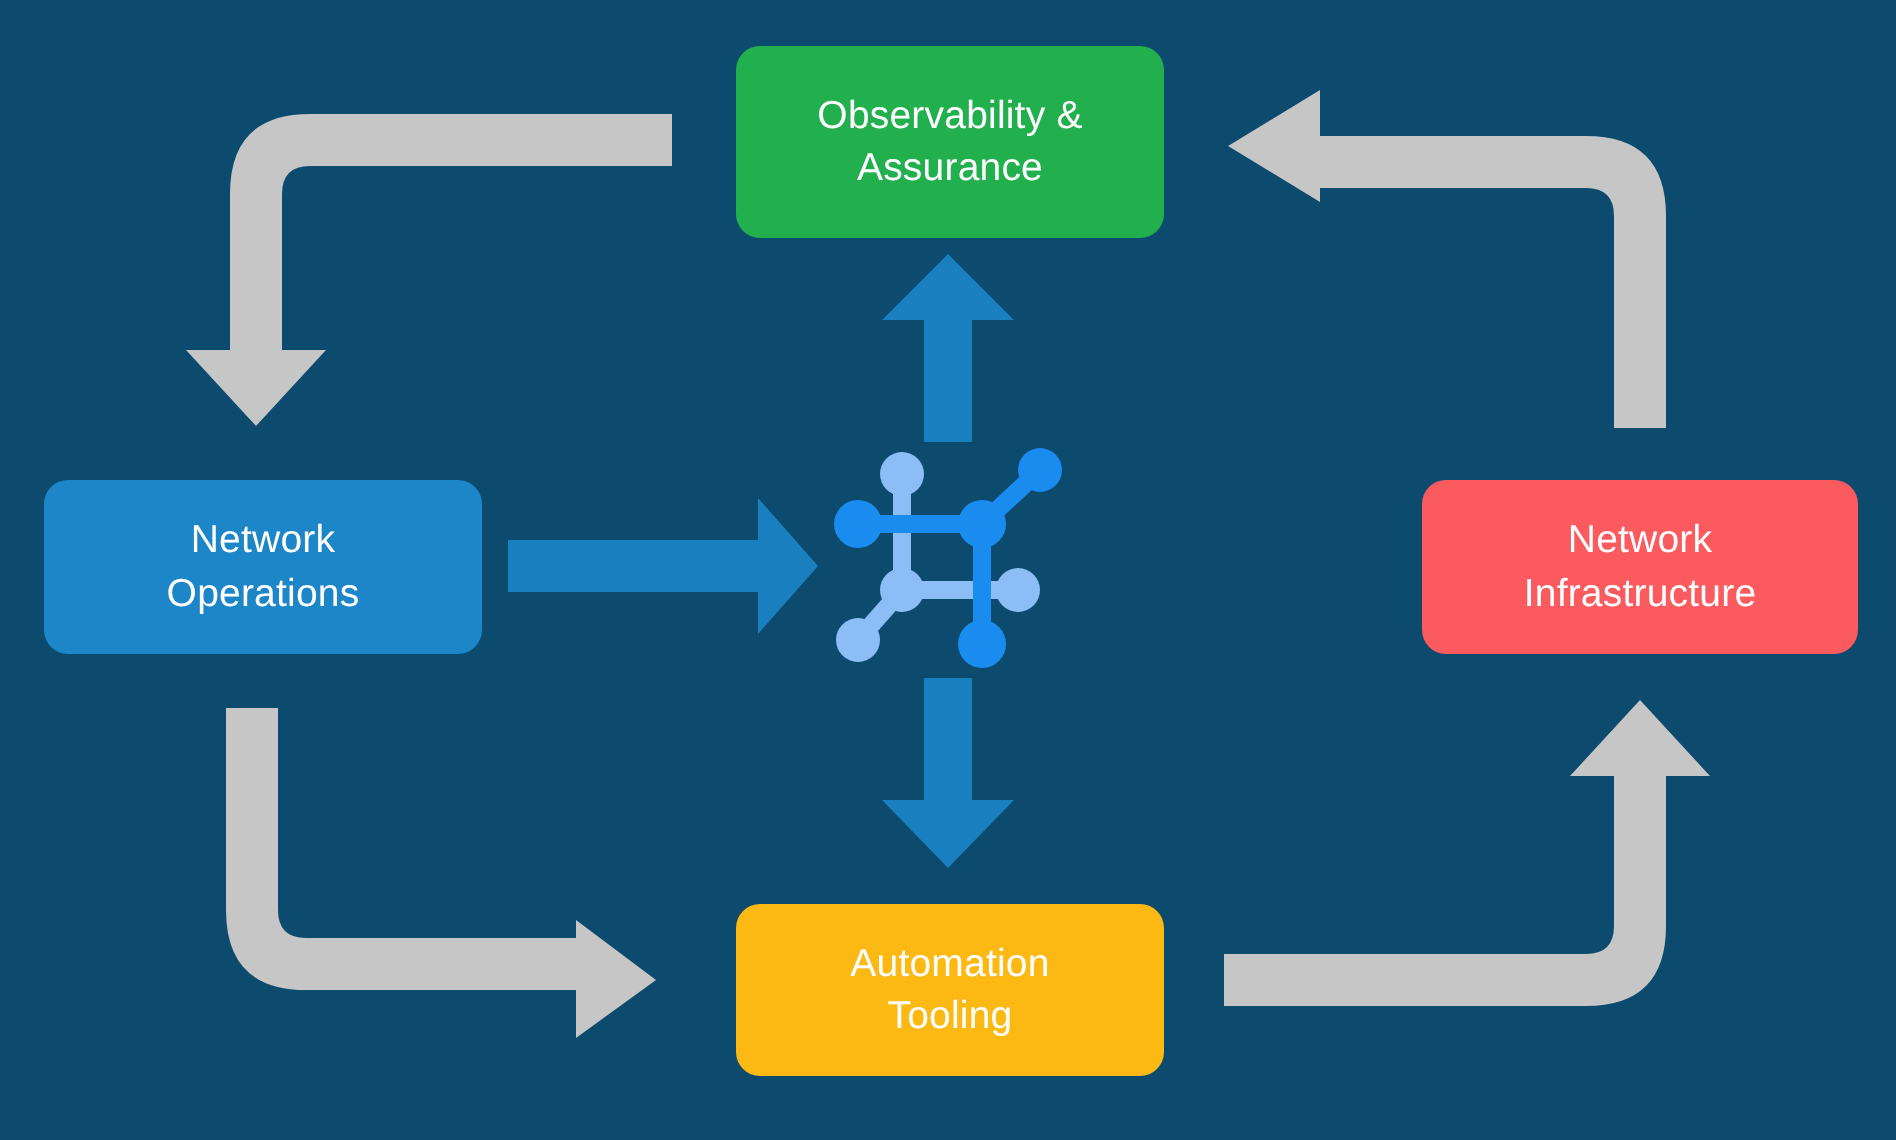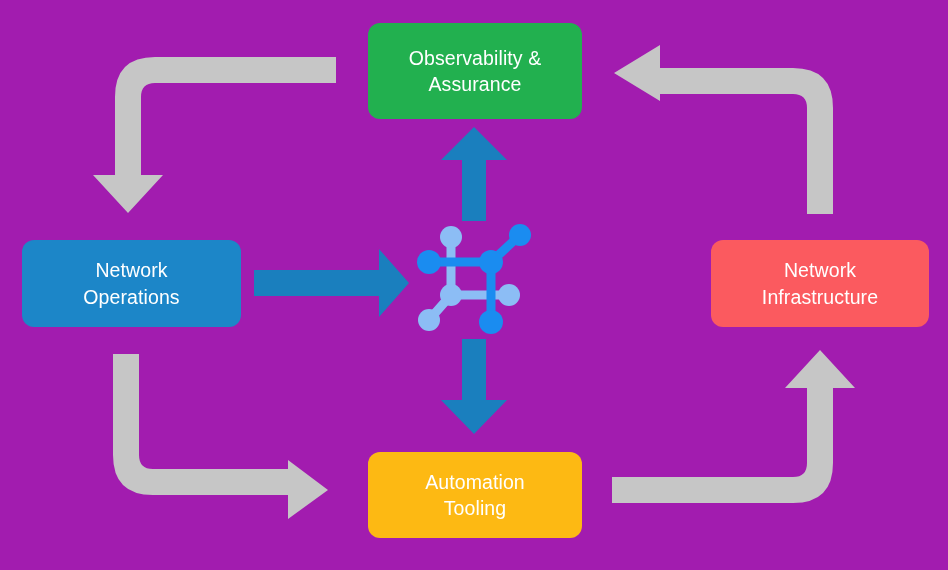--- a/index.html
+++ b/index.html
@@ -53,21 +53,21 @@
   }
   .center-icon {
     position: absolute;
     left: 415px; top: 220px;
     width: 125px; height: 122px;
   }
 </style>
 </head>
 <body>
 
-<div id="canvas" style="background: #a21caf;">
+<div id="canvas" style="background: #0c4a6e;">
 
   <svg class="arrow-layer" viewBox="0 0 948 570" width="948" height="570" xmlns="http://www.w3.org/2000/svg">
 
     <path fill="#c6c6c6" d="M 336,57 L 155,57
              Q 115,57 115,97
              L 115,175
              L 93,175
              L 128,213
              L 163,175
              L 141,175

